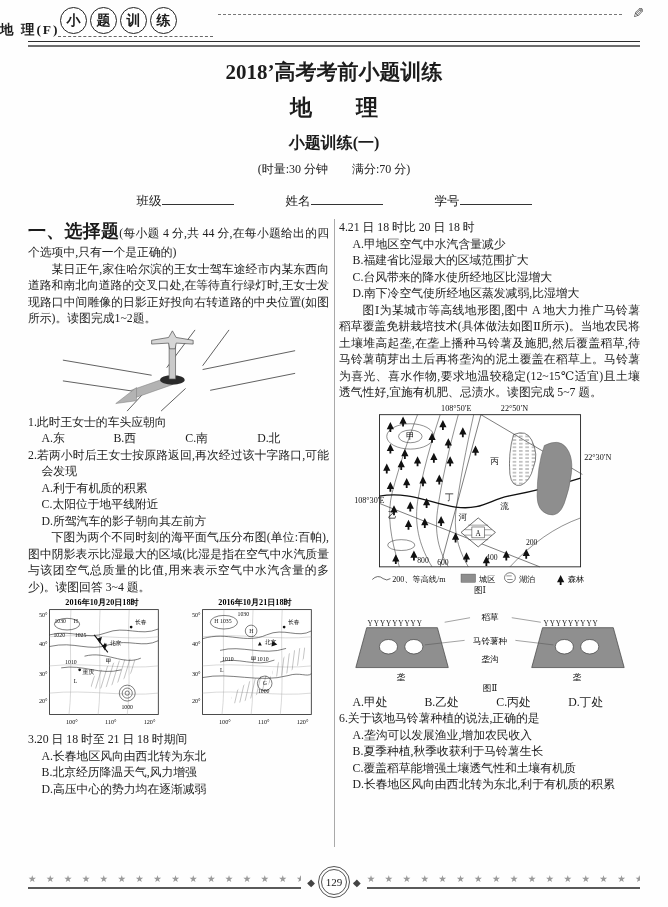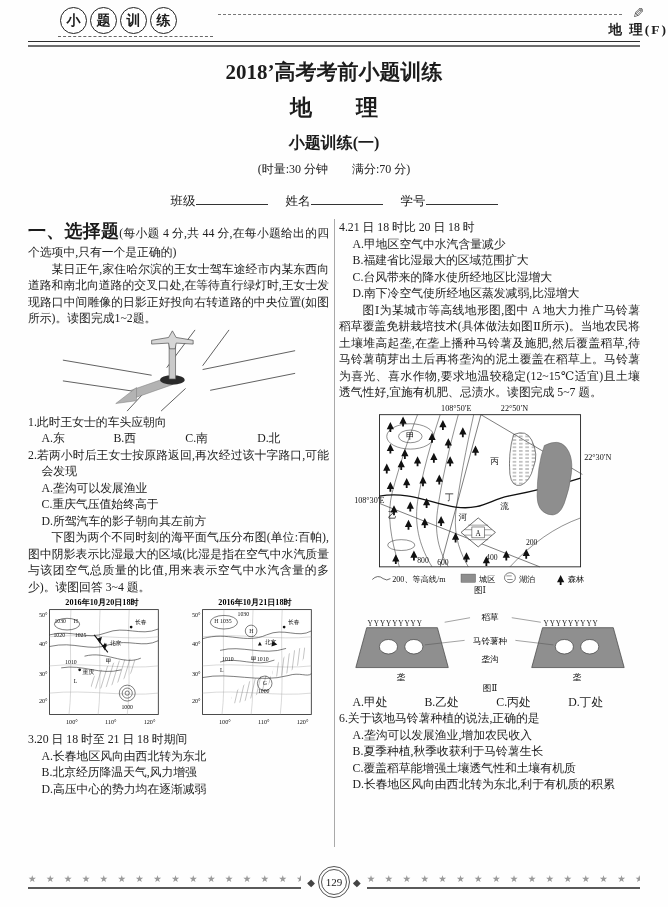--- a/index.html
+++ b/index.html
@@ -6,30 +6,30 @@
   .page{position:relative;width:668px;height:907px;margin:0 auto;background:#fefefe;
         font-family:"Liberation Serif","DejaVu Serif",serif;color:#1c1c1c;overflow:hidden;}
   
   .hdr{position:relative;height:46px;}
   .logo{position:absolute;left:60px;top:7px;display:flex;gap:3px;}
   .logo-c{width:25px;height:25px;border:1.7px solid #222;border-radius:50%;background:#fff;
           display:flex;align-items:center;justify-content:center;font-weight:bold;font-size:14px;}
   .logo-dash{position:absolute;left:58px;top:36px;width:155px;border-top:1.3px dashed #666;}
   .hdr-dash{position:absolute;left:218px;right:46px;top:14px;border-top:1.3px dashed #777;}
   .pen{position:absolute;right:24px;top:4px;font-size:14px;color:#555;transform:rotate(90deg);}
-  .hdr-subject{position:absolute;left:0;right:0;top:21px;text-align:right;
+  .hdr-subject{position:absolute;left:0;right:0;top:21px;text-align:left;
                font-weight:bold;font-size:13.5px;letter-spacing:2px;}
   .rule{position:absolute;left:28px;right:28px;top:41px;height:3px;
         border-top:1.6px solid #2f2f2f;border-bottom:2.2px solid #6e6e6e;}
   
   .t1{text-align:center;font-size:21px;font-weight:bold;margin:12px 0 0;}
   .t2{text-align:center;font-size:22px;font-weight:bold;margin:7px 0 8px;}
   .t3{text-align:center;font-size:16px;font-weight:bold;margin:10px 0 0;}
   .t4{text-align:center;font-size:12px;margin:7px 0 0;color:#222;}
-  .fields{display:flex;justify-content:center;gap:18px;margin:13px 0 0;font-size:12.5px;}
+  .fields{display:flex;justify-content:center;gap:52px;margin:13px 0 0;font-size:12.5px;}
   .fields .blank{display:inline-block;width:72px;border-bottom:1px solid #333;height:13px;}
   
   .columns{display:flex;margin:9px 28px 0;height:628px;overflow:hidden;}
   .col{width:302px;font-size:11.8px;line-height:1.4;text-align:justify;}
   .col-divider{width:1px;background:#a9a9a9;margin:0 4px 0 5px;}
   p{margin:0;}
   .sec b{font-size:18px;}
   .para{text-indent:2em;}
   .stem{padding-left:1.15em;text-indent:-1.15em;}
   .opt{padding-left:1.15em;}
@@ -106,22 +106,22 @@
 
       <p class="stem">1.此时王女士的车头应朝向</p>
       <div class="opt-row">
         <span>A.东</span>
         <span>B.西</span>
         <span>C.南</span>
         <span>D.北</span>
       </div>
 
       <p class="stem">2.若两小时后王女士按原路返回,再次经过该十字路口,可能会发现</p>
-      <p class="opt">A.垄沟可以发展渔业</p>
-      <p class="opt">C.重庆气压值始终高于</p>
+      <p class="opt">A.利于有机质的积累</p>
+      <p class="opt">C.太阳位于地平线附近</p>
       <p class="opt">D.所驾汽车的影子朝向其左前方</p>
 
       <p class="para">下图为两个不同时刻的海平面气压分布图(单位:百帕),图中阴影表示比湿最大的区域(比湿是指在空气中水汽质量与该团空气总质量的比值,用来表示空气中水汽含量的多少)。读图回答 3~4 题。</p>
 
       <div class="maps">
         <svg width="148" height="134" viewBox="0 0 152 138">
           <defs>
             <pattern id="hatch1" width="5" height="5" patternTransform="rotate(45)" patternUnits="userSpaceOnUse">
               <path d="M0,0 V5" stroke="#555" stroke-width="0.7"></path>
             </pattern>

